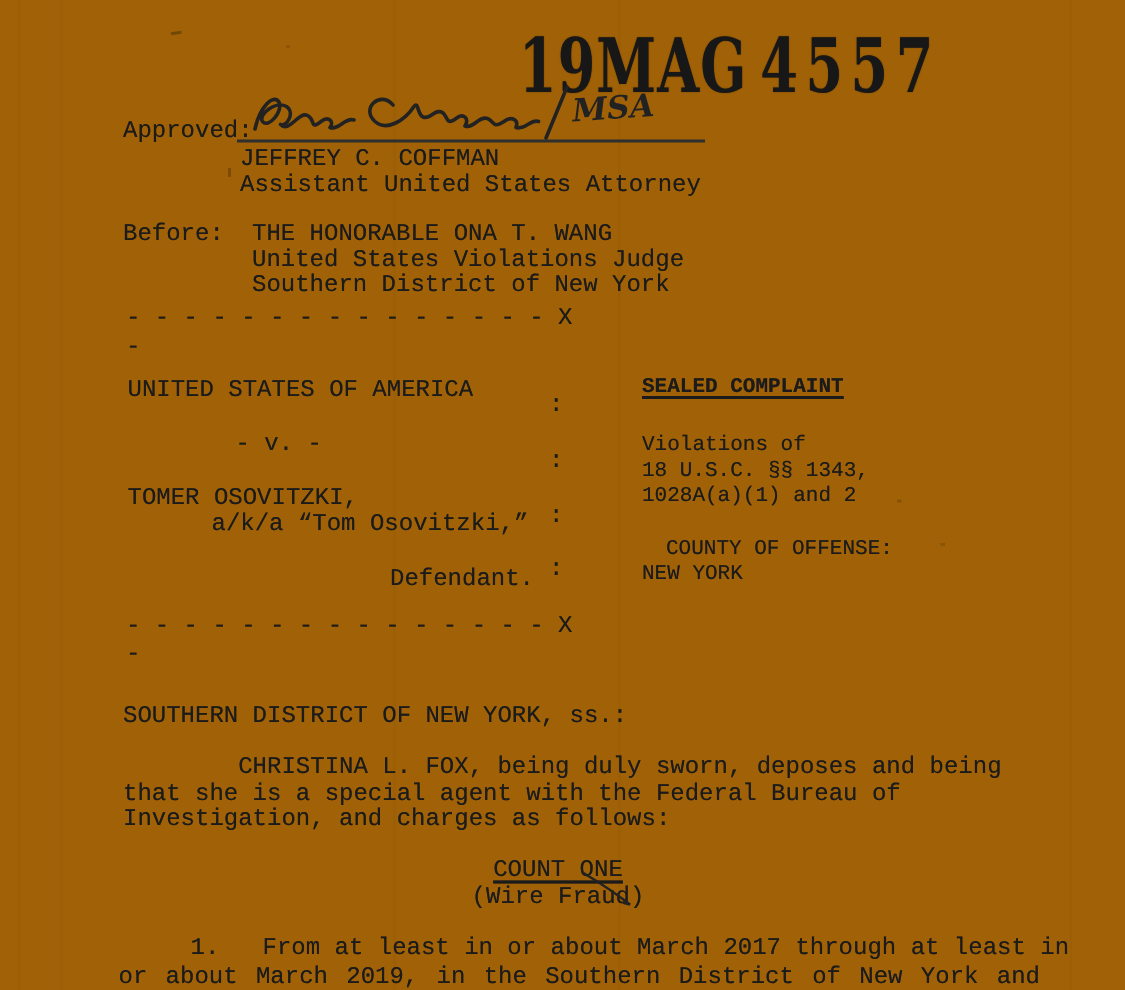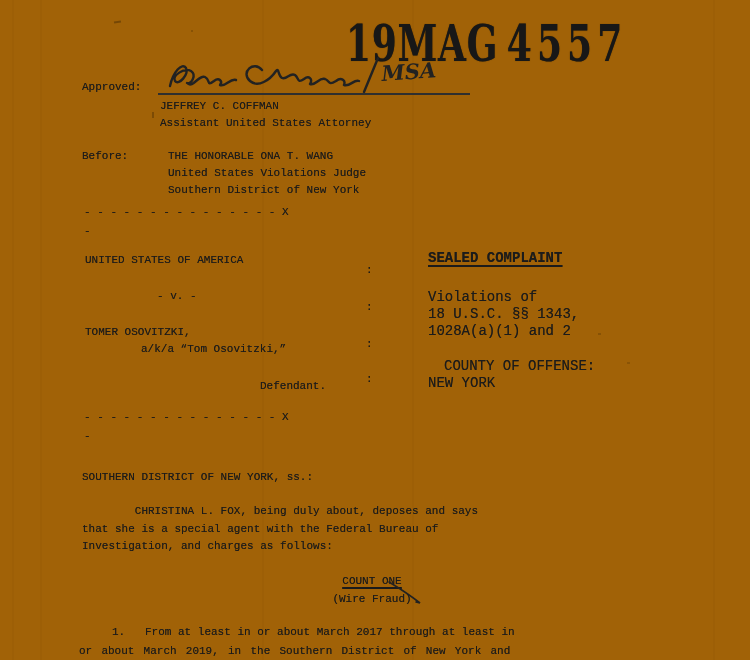--- a/index.html
+++ b/index.html
@@ -3,21 +3,21 @@
 <meta charset="utf-8">
 <style>
   html,body{margin:0;padding:0;background:#ffffff;}
   .page{
     position:relative;width:750px;height:660px;background:#a16207;overflow:hidden;
     font-family:"Liberation Mono","DejaVu Sans Mono",monospace;color:#1b1b1b;
   }
   .streak{position:absolute;top:0;bottom:0;width:2px;background:rgba(0,0,0,0.025);}
   .mono{
     position:absolute;font-family:"Liberation Mono","DejaVu Sans Mono",monospace;
-    font-size:11px;line-height:17px;color:#1b1b1b;white-space:pre;
+    font-size:16px;line-height:17px;color:#1b1b1b;white-space:pre;
     text-shadow:0 0 0.4px rgba(25,25,25,0.65);
   }
   .small{font-size:14px;line-height:16px;}
   .bold{font-weight:bold;text-align:right;}
   .u{text-decoration:underline;text-underline-offset:3px;text-decoration-thickness:1.5px;}
   .stamp{
     position:absolute;left:346px;top:16px;
     font-family:"DejaVu Serif","Liberation Serif",serif;font-weight:bold;
     font-size:50px;line-height:56px;color:#171717;white-space:pre;
     transform:scaleX(0.72);transform-origin:left top;letter-spacing:1px;
@@ -88,21 +88,21 @@
   <div class="mono small" style="left:428px;top:306px">18 U.S.C. §§ 1343,</div>
   <div class="mono small" style="left:428px;top:323px">1028A(a)(1) and 2</div>
   <div class="mono small" style="left:444px;top:358px">COUNTY OF OFFENSE:</div>
   <div class="mono small" style="left:428px;top:375px">NEW YORK</div>
 
   <div class="mono" style="left:84px;top:409px">- - - - - - - - - - - - - - - X</div>
   <div class="mono" style="left:84px;top:428px">-</div>
 
   <div class="mono" style="left:82px;top:469px">SOUTHERN DISTRICT OF NEW YORK, ss.:</div>
 
-  <div class="mono" style="left:82px;top:503px">        CHRISTINA L. FOX, being duly about, deposes and says</div>
+  <div class="mono" style="left:82px;top:503px">        CHRISTINA L. FOX, being duly sworn, deposes and being</div>
   <div class="mono" style="left:82px;top:521px">that she is a special agent with the Federal Bureau of</div>
   <div class="mono" style="left:82px;top:538px">Investigation, and charges as follows:</div>
 
   <div class="center-wrap" style="top:571px">
     <span class="mono u" style="position:static">COUNT ONE</span>
   </div>
   <div class="center-wrap" style="top:589px">
     <span class="mono" style="position:static">(Wire Fraud)</span>
   </div>
 

